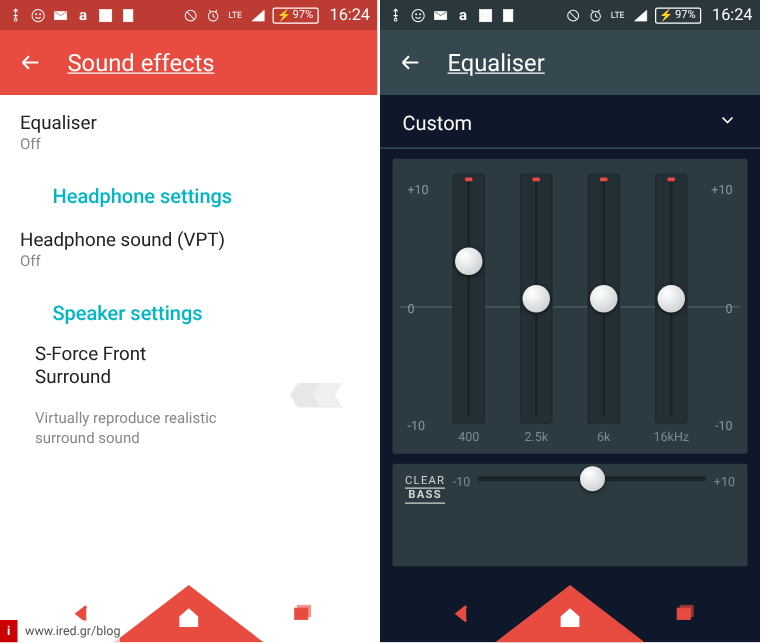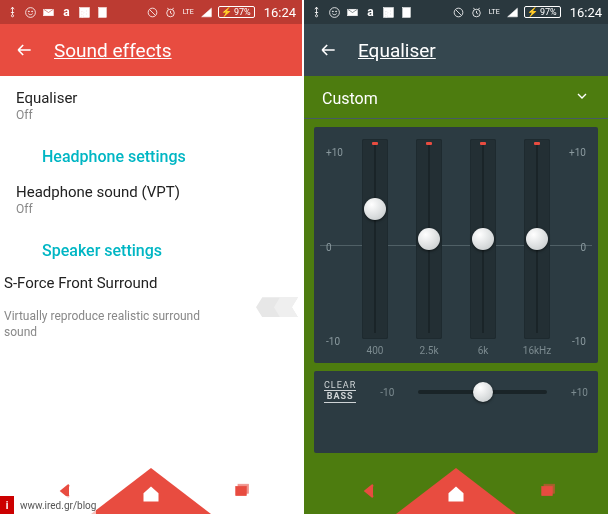--- a/index.html
+++ b/index.html
@@ -23,58 +23,58 @@
   .appbar .back { width: 20px; height: 20px; }
   .appbar .back svg { width: 20px; height: 20px; stroke: #fff; fill: none; stroke-width: 2; }
   .appbar .title { font-size: 19px; font-weight: 400; text-decoration: underline; }
 
   
   .list { background: #fff; }
   .item { padding: 13px 16px 11px; border-bottom: none; }
   .item .lbl { font-size: 15px; color: #222; }
   .item .sub { font-size: 12px; color: #888; margin-top: 1px; }
   .section-hdr { font-size: 16px; color: #00b6c4; font-weight: 500; padding: 14px 16px 4px; margin-left: 26px; }
-  .sforce-row { display: flex; align-items: center; justify-content: space-between; padding: 10px 4px 12px; gap: 48px; }
+  .sforce-row { display: flex; align-items: center; justify-content: space-between; padding: 10px 28px 12px; gap: 48px; }
   .sforce-text { flex: 1; padding-right: 6px; }
   .sforce-text .lbl { font-size: 15px; color: #222; }
   .sforce-text .sub { font-size: 12px; color: #888; margin-top: 16px; line-height: 1.35; }
   .toggle { width: 42px; height: 20px; position: relative; }
   .toggle .track { position: absolute; inset: 0; background: #e7e7e7; clip-path: polygon(0 50%, 15% 0, 100% 0, 85% 50%, 100% 100%, 15% 100%); }
   .toggle .knob { position: absolute; right: 0; top: 0; width: 24px; height: 20px; background: #efefef; clip-path: polygon(25% 0, 100% 0, 75% 50%, 100% 100%, 25% 100%, 0 50%); }
 
   
   .navbar { position: absolute; bottom: 0; left: 0; right: 0; height: 46px; display: flex; align-items: flex-end; justify-content: space-around; }
   .navbar .tri { position: absolute; left: 50%; transform: translateX(-50%); bottom: 0; width: 0; height: 0; border-left: 60px solid transparent; border-right: 60px solid transparent; border-bottom: 46px solid #e84c40; }
   .nav-back, .nav-recent { position: absolute; bottom: 10px; }
   .nav-back { left: 55px; }
   .nav-recent { right: 50px; }
   .nav-back svg, .nav-recent svg, .nav-home svg { width: 22px; height: 18px; }
   .nav-home { position: absolute; left: 50%; transform: translateX(-50%); bottom: 6px; z-index: 2; }
   .nav-home svg { width: 22px; height: 20px; fill: #fff; }
   .navbar.light .nav-back svg path, .navbar.light .nav-recent svg rect { stroke: #e84c40; fill: #e84c40; }
   .navbar.dark  .nav-back svg path, .navbar.dark  .nav-recent svg rect { stroke: #e84c40; fill: #e84c40; }
 
   
-  .eq-body { background: #4d7c0f; color: #cfd4d6; height: calc(514px - 24px - 52px); position: relative; }
+  .eq-body { background: #0f172a; color: #cfd4d6; height: calc(514px - 24px - 52px); position: relative; }
   .preset-row { display: flex; align-items: center; justify-content: space-between; padding: 12px 18px 10px; font-size: 16px; color: #fff; border-bottom: 1px solid #465b63; }
   .preset-row .chev svg { width: 16px; height: 16px; stroke: #fff; fill: none; stroke-width: 2; }
 
   .eq-panel { background: #2c3b42; margin: 8px 10px 0; border-radius: 2px; padding: 10px 6px 6px; position: relative; }
   .eq-grid { display: flex; justify-content: space-between; align-items: center; height: 220px; position: relative; padding: 0 6px; }
   .scale-lbl { font-size: 10px; color: #8b9a9f; width: 22px; }
   .scale-col { display: flex; flex-direction: column; justify-content: space-between; height: 200px; }
   .band { flex: 1; display: flex; flex-direction: column; align-items: center; }
   .track-v { width: 26px; height: 200px; background: linear-gradient(#232f34,#232f34); position: relative; border-radius: 2px; box-shadow: inset 0 0 0 1px #1e2a2f; }
   .track-v::before { content:""; position:absolute; left:50%; top:6px; bottom:6px; width:2px; background:#1a2428; transform:translateX(-50%); }
   .midline { position:absolute; left:6px; right:6px; top:50%; height:1px; background:#506066; }
   .knob-v { position:absolute; left:50%; transform:translate(-50%,-50%); width:22px; height:22px; border-radius:50%; background:radial-gradient(circle at 35% 30%, #fff, #d9dcdd 60%, #bfc3c4); box-shadow:0 1px 3px rgba(0,0,0,.6); }
   .top-accent { position:absolute; left:50%; transform:translateX(-50%); top:3px; width:6px; height:3px; background:#e84c40; border-radius:1px; }
   .band-lbl { font-size:10px; color:#7c8b90; margin-top:6px; }
 
-  .bass-panel { background:#2c3b42; margin:8px 10px 0; border-radius:2px; padding:10px 10px 50px; display:flex; align-items:center; gap:24px; position:relative; }
+  .bass-panel { background:#2c3b42; margin:8px 10px 0; border-radius:2px; padding:10px 10px 50px; display:flex; gap:6px; position:relative; }
   .clearbass { font-size:9px; color:#cfd4d6; line-height:1; letter-spacing:1px; text-align:center; }
   .clearbass .bass { font-weight:bold; border-top:1px solid #cfd4d6; border-bottom:1px solid #cfd4d6; padding:1px 0; }
   .h-track { flex:1; height:4px; background:#1a2428; position:relative; border-radius:2px; }
   .h-center { position:absolute; left:50%; top:-4px; width:1px; height:12px; background:#506066; }
   .h-knob { position:absolute; top:50%; transform:translate(-50%,-50%); width:20px; height:20px; border-radius:50%; background:radial-gradient(circle at 35% 30%, #fff, #d9dcdd 60%, #bfc3c4); box-shadow:0 1px 3px rgba(0,0,0,.6); }
   .h-end { font-size:10px; color:#7c8b90; }
 
   
   .footer { position:absolute; left:0; bottom:0; height:18px; background:rgba(255,255,255,.65); display:flex; align-items:center; font-size:10px; color:#555; z-index:10; }
   .footer .i { background:#c00; color:#fff; width:14px; height:18px; display:flex; align-items:center; justify-content:center; font-weight:bold; margin-right:6px; }

